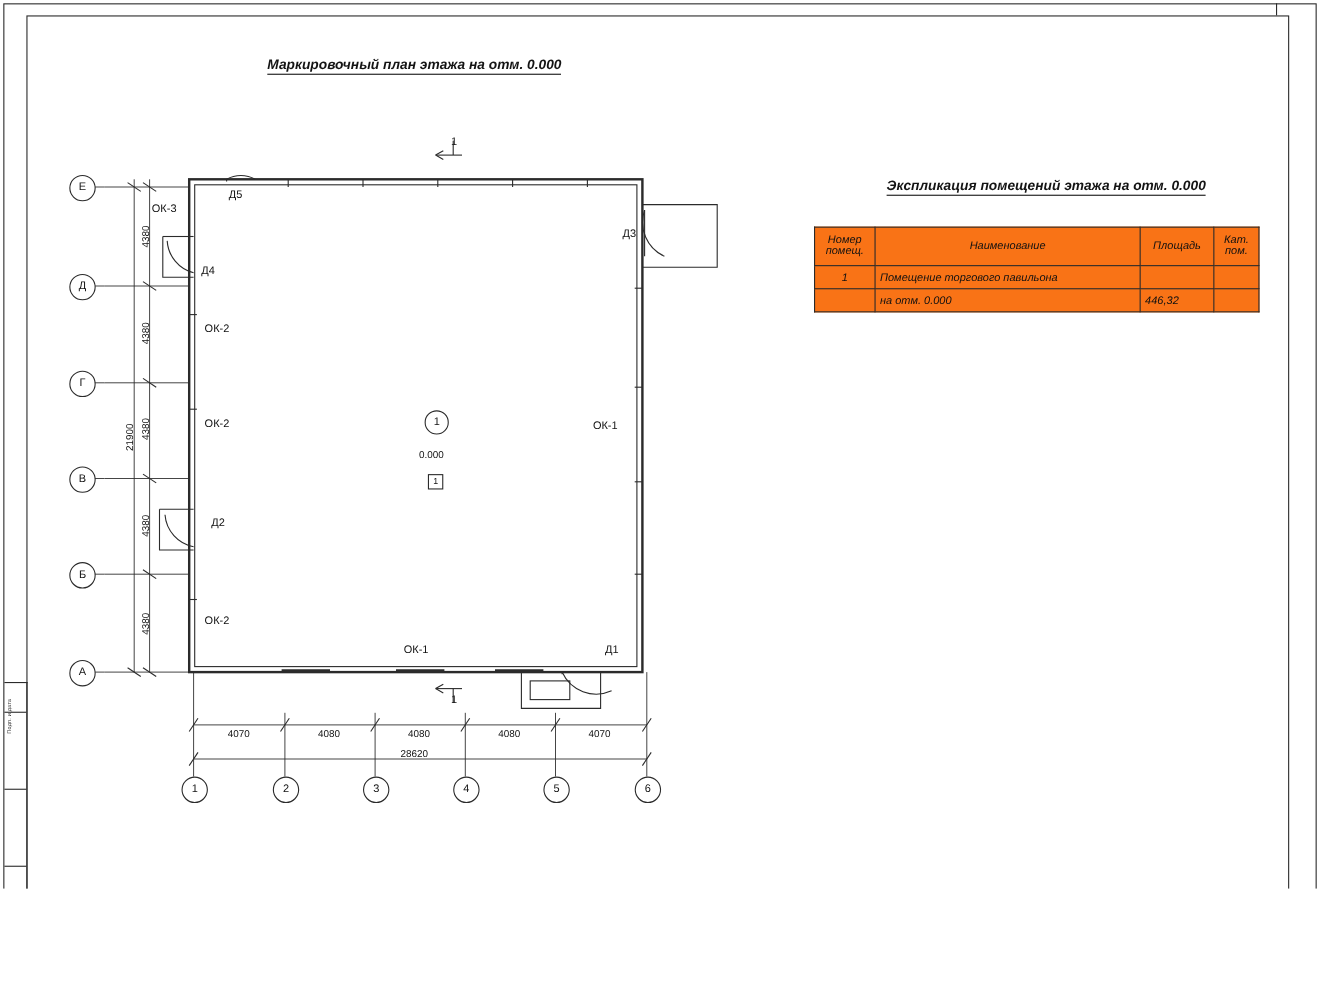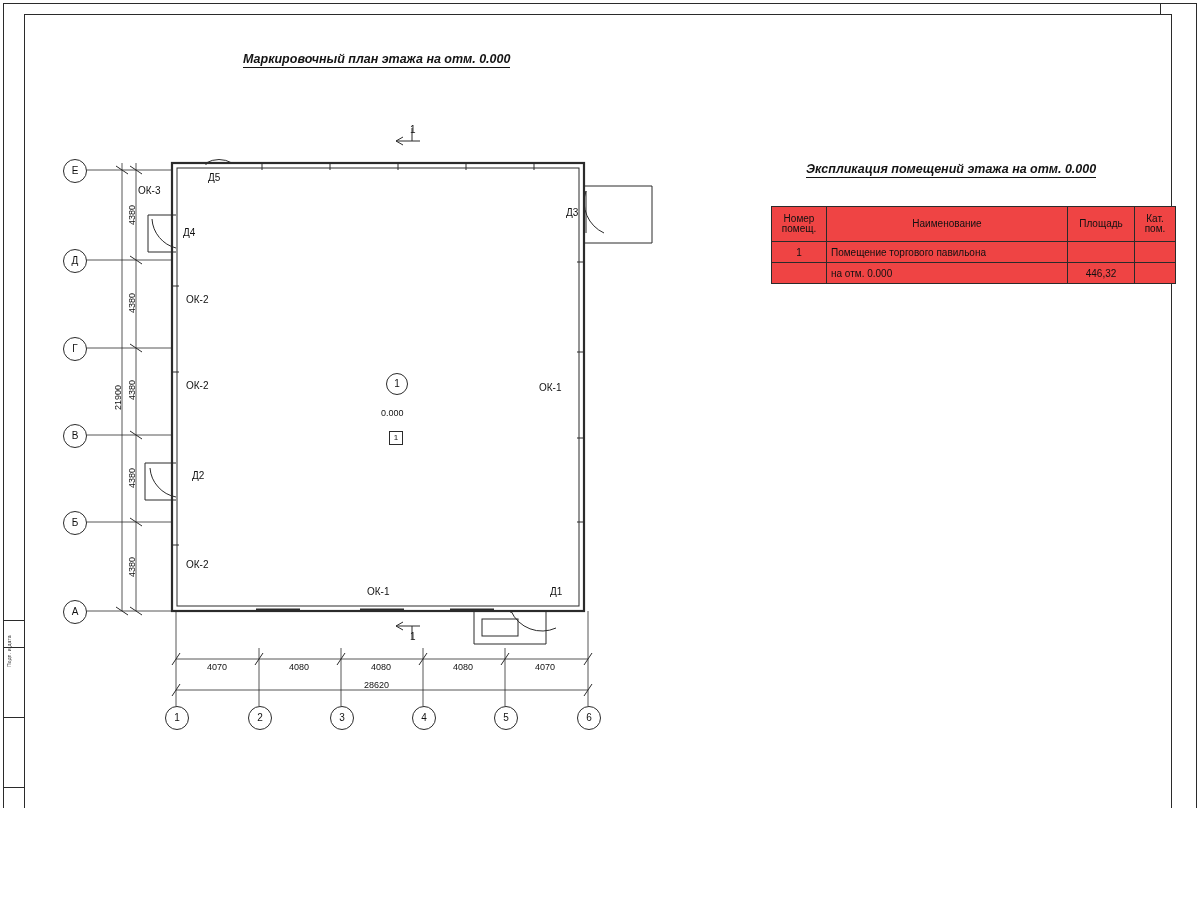--- a/index.html
+++ b/index.html
@@ -71,40 +71,41 @@
     border-bottom: 1px solid #141414;
     padding-bottom: 1px;
     white-space: nowrap;
   }
   #plan-title { left: 243px; top: 52px; }
   #expl-title { left: 806px; top: 162px; }
 
   
   #expl-table {
     position: absolute;
-    left: 771px; top: 206px;
+    left: 740px; top: 206px;
     border-collapse: collapse;
     font-size: 10px;
     color: #111;
-    background: #ef4444;
+    background: #f97316;
+    font-style: italic;
   }
   #expl-table td, #expl-table th {
     border: 1px solid #2b2b2b;
     padding: 2px 4px;
     font-weight: normal;
     vertical-align: middle;
   }
   #expl-table thead td {
     text-align: center;
     height: 30px;
     line-height: 1.05;
   }
   .c-num { width: 46px; text-align: center; }
   .c-name { width: 232px; }
-  .c-area { width: 58px; text-align: center; }
+  .c-area { width: 58px; text-align: left; }
   .c-kat { width: 32px; text-align: center; }
   #expl-table tbody td { height: 16px; }
   .row-num { text-align: center; font-weight: bold; }
 
   
   #plan {
     position: absolute;
     left: 0; top: 0;
     width: 1200px; height: 900px;
     pointer-events: none;
@@ -333,21 +334,21 @@
   <div class="lbl sm vert" style="left:113px; top:410px;">21900</div>
 
   <div class="lbl sm" style="left:207px; top:662px;">4070</div>
   <div class="lbl sm" style="left:289px; top:662px;">4080</div>
   <div class="lbl sm" style="left:371px; top:662px;">4080</div>
   <div class="lbl sm" style="left:453px; top:662px;">4080</div>
   <div class="lbl sm" style="left:535px; top:662px;">4070</div>
   <div class="lbl sm" style="left:364px; top:680px;">28620</div>
 
   <div class="lbl" style="left:208px; top:172px;">Д5</div>
-  <div class="lbl" style="left:183px; top:227px;">Д4</div>
+  <div class="lbl" style="left:183px; top:241px;">Д4</div>
   <div class="lbl" style="left:566px; top:207px;">Д3</div>
   <div class="lbl" style="left:192px; top:470px;">Д2</div>
   <div class="lbl" style="left:534px; top:586px;margin-left:16px;">Д1</div>
 
   <div class="lbl" style="left:138px; top:185px;">ОК-3</div>
   <div class="lbl" style="left:186px; top:294px;">ОК-2</div>
   <div class="lbl" style="left:186px; top:380px;">ОК-2</div>
   <div class="lbl" style="left:186px; top:559px;">ОК-2</div>
   <div class="lbl" style="left:539px; top:382px;">ОК-1</div>
   <div class="lbl" style="left:367px; top:586px;">ОК-1</div>

